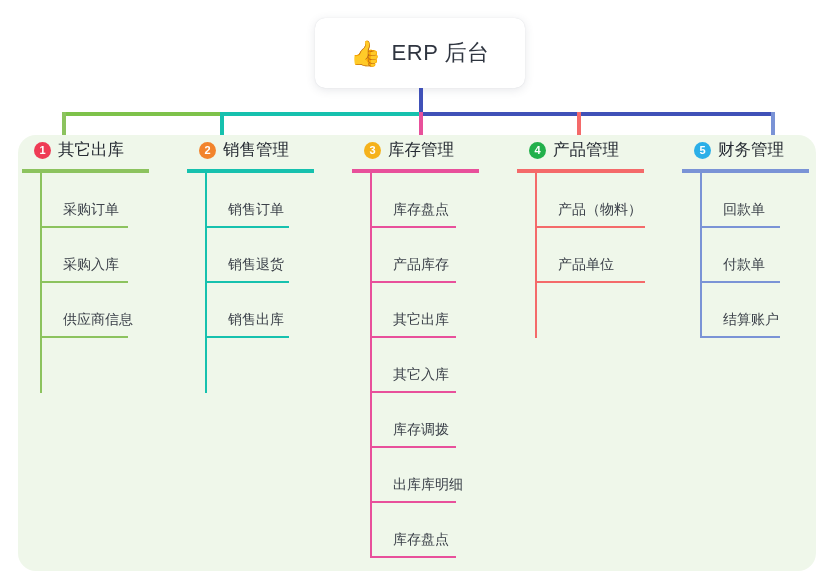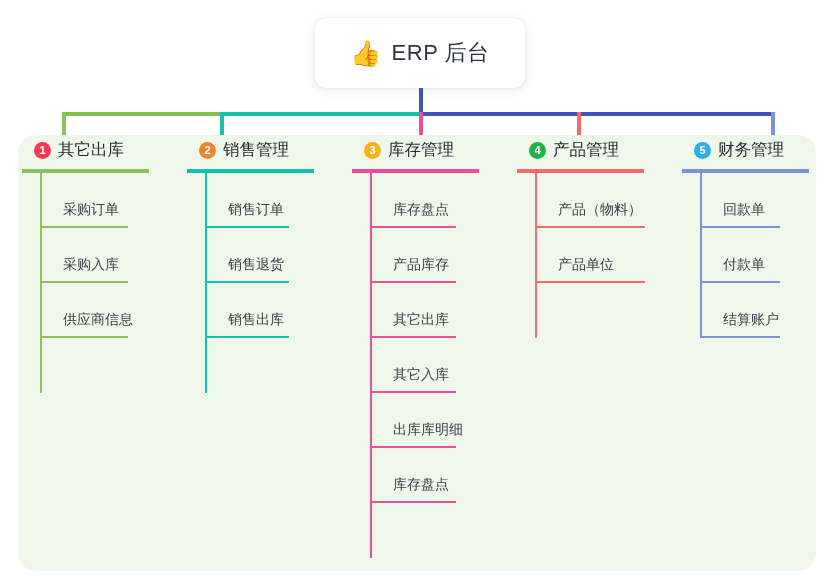--- a/index.html
+++ b/index.html
@@ -172,20 +172,24 @@
         </div>
         <div class="leaf">
           <span class="leaf-text">其它出库</span>
           <div class="leaf-rule" style="width: 86px; background: rgb(232, 80, 155);"></div>
         </div>
         <div class="leaf">
           <span class="leaf-text">其它入库</span>
           <div class="leaf-rule" style="width: 86px; background: rgb(232, 80, 155);"></div>
         </div>
         <div class="leaf">
+          <span class="leaf-text">库存调拨</span>
+          <div class="leaf-rule" style="width: 86px; background: rgb(232, 80, 155);"></div>
+        </div>
+        <div class="leaf">
           <span class="leaf-text">出库库明细</span>
           <div class="leaf-rule" style="width: 86px; background: rgb(232, 80, 155);"></div>
         </div>
         <div class="leaf">
           <span class="leaf-text">库存盘点</span>
           <div class="leaf-rule" style="width: 86px; background: rgb(232, 80, 155);"></div>
         </div>
       </div>
       <div class="column" style="left: 513px; top: 135px;">
         <div class="col-header">

